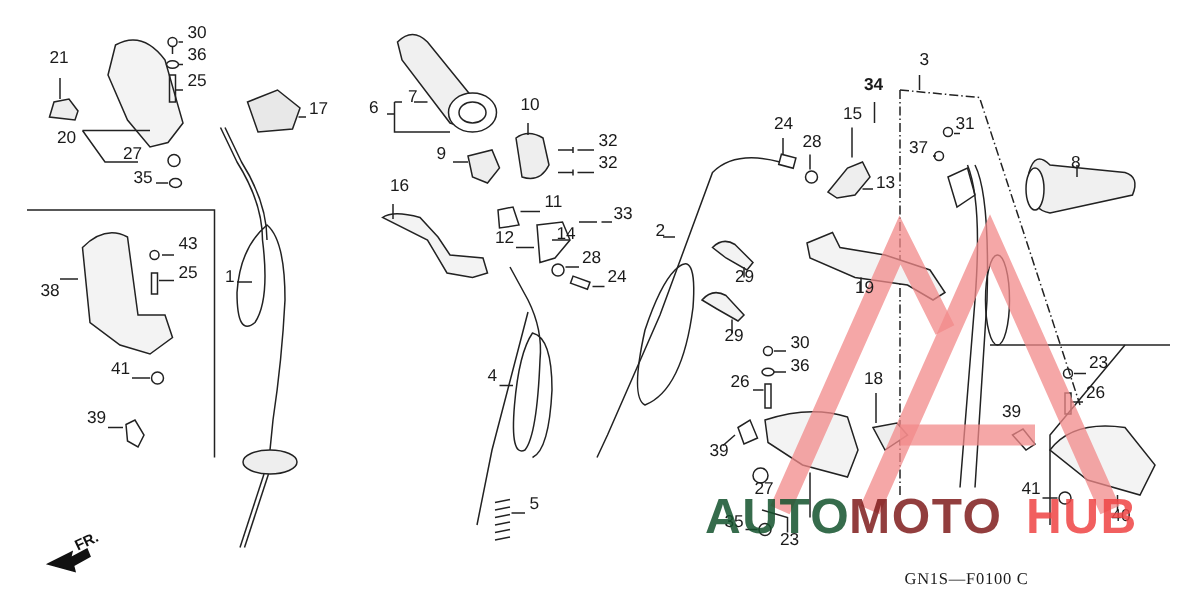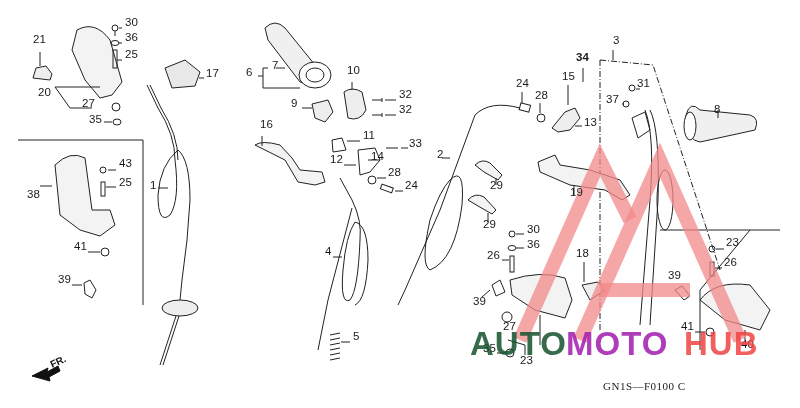--- a/index.html
+++ b/index.html
@@ -231,16 +231,16 @@
       <span class="lbl" style="left: 726px; top: 237px;">23</span>
       <span class="lbl" style="left: 119px; top: 158px;">43</span>
     </div>
 
   <div class="fr" style="left:50px; top:356px;">FR.</div>
   <div class="code" style="left:603px; top:380px;">GN1S—F0100 C</div>
 
   
   <div>
     <span class="wm" style="left:470px; top:327px; color:#14532d; opacity:0.85;text-align:center;">AUTO</span>
-    <span class="wm" style="left:566px; top:327px; color:#a21caf; opacity:0.85;">MOTO</span>
+    <span class="wm" style="left:566px; top:327px; color:#7f1d1d; opacity:0.85;">MOTO</span>
     <span class="wm" style="left:684px; top:327px; color:#ef4444; opacity:0.85;">HUB</span>
   </div>
 </div>
 
 </body></html>

